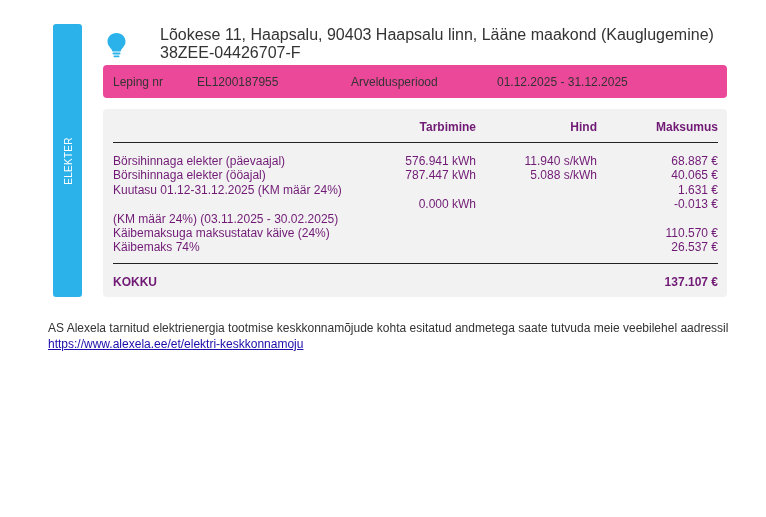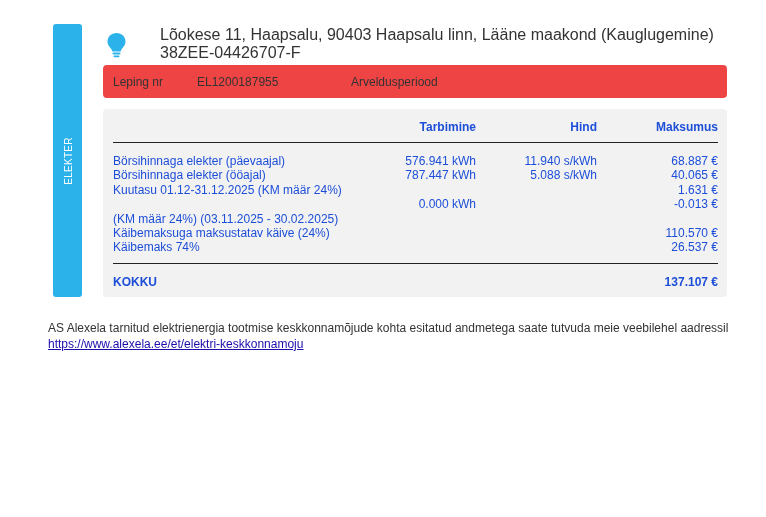--- a/index.html
+++ b/index.html
@@ -6,24 +6,24 @@
   body { width:766px; height:517px; position:relative; overflow:hidden;
          font-family:"Liberation Sans", sans-serif; color:#333333; }
   .sidebar { position:absolute; left:53px; top:24px; width:29px; height:273px;
              background:#2cb2ea; border-radius:3px; }
   .sidebar-label { position:absolute; left:50%; top:50%;
                    transform:translate(-50%,-50%) rotate(-90deg);
                    color:#ffffff; font-size:10px; letter-spacing:0.3px; white-space:nowrap; }
   .bulb { position:absolute; left:107px; top:33px; width:19px; height:25px; }
   .title { position:absolute; left:160px; top:26px; font-size:16px; line-height:18px; color:#333; }
   .info { position:absolute; left:103px; top:65px; width:624px; height:33px;
-          background:#ef4444; border-radius:4px; font-size:12px; color:#333; }
+          background:#ec4899; border-radius:4px; font-size:12px; color:#333; }
   .info span { position:absolute; top:10px; }
   .table-box { position:absolute; left:103px; top:109px; width:624px; height:188px;
-               background:#f2f2f2; border-radius:4px; font-size:12px; color:#1d4ed8; }
+               background:#f2f2f2; border-radius:4px; font-size:12px; color:#701a75; }
   .th { position:absolute; top:11px; font-weight:bold; font-size:12px; }
   .rule { position:absolute; left:10px; width:605px; height:1px; background:#222; }
   .row { position:absolute; left:0; width:624px; height:14px; }
   .row .c { position:absolute; top:0; white-space:nowrap; line-height:14px; }
   .c-desc { left:10px; }
   .c-t { right:251px; text-align:center; }
   .c-h { right:130px; text-align:right; }
   .c-m { right:9px; text-align:right; }
   .total { position:absolute; top:166px; font-weight:bold; }
   .footer { position:absolute; left:48px; top:320px; width:690px; font-size:12px;
@@ -45,20 +45,21 @@
 
 <div class="title">
   <div>Lõokese 11, Haapsalu, 90403 Haapsalu linn, Lääne maakond (Kauglugemine)</div>
   <div>38ZEE-04426707-F</div>
 </div>
 
 <div class="info">
   <span style="left:10px">Leping nr</span>
   <span style="left:94px">EL1200187955</span>
   <span style="left:248px">Arveldusperiood</span>
+  <span style="left:394px">01.12.2025 - 31.12.2025</span>
 </div>
 
 <div class="table-box">
   <span class="th" style="right:251px">Tarbimine</span>
   <span class="th" style="right:130px">Hind</span>
   <span class="th" style="right:9px">Maksumus</span>
   <div class="rule" style="top:33px"></div>
 
   <div class="row" style="top:45px">
     <span class="c c-desc">Börsihinnaga elekter (päevaajal)</span>

